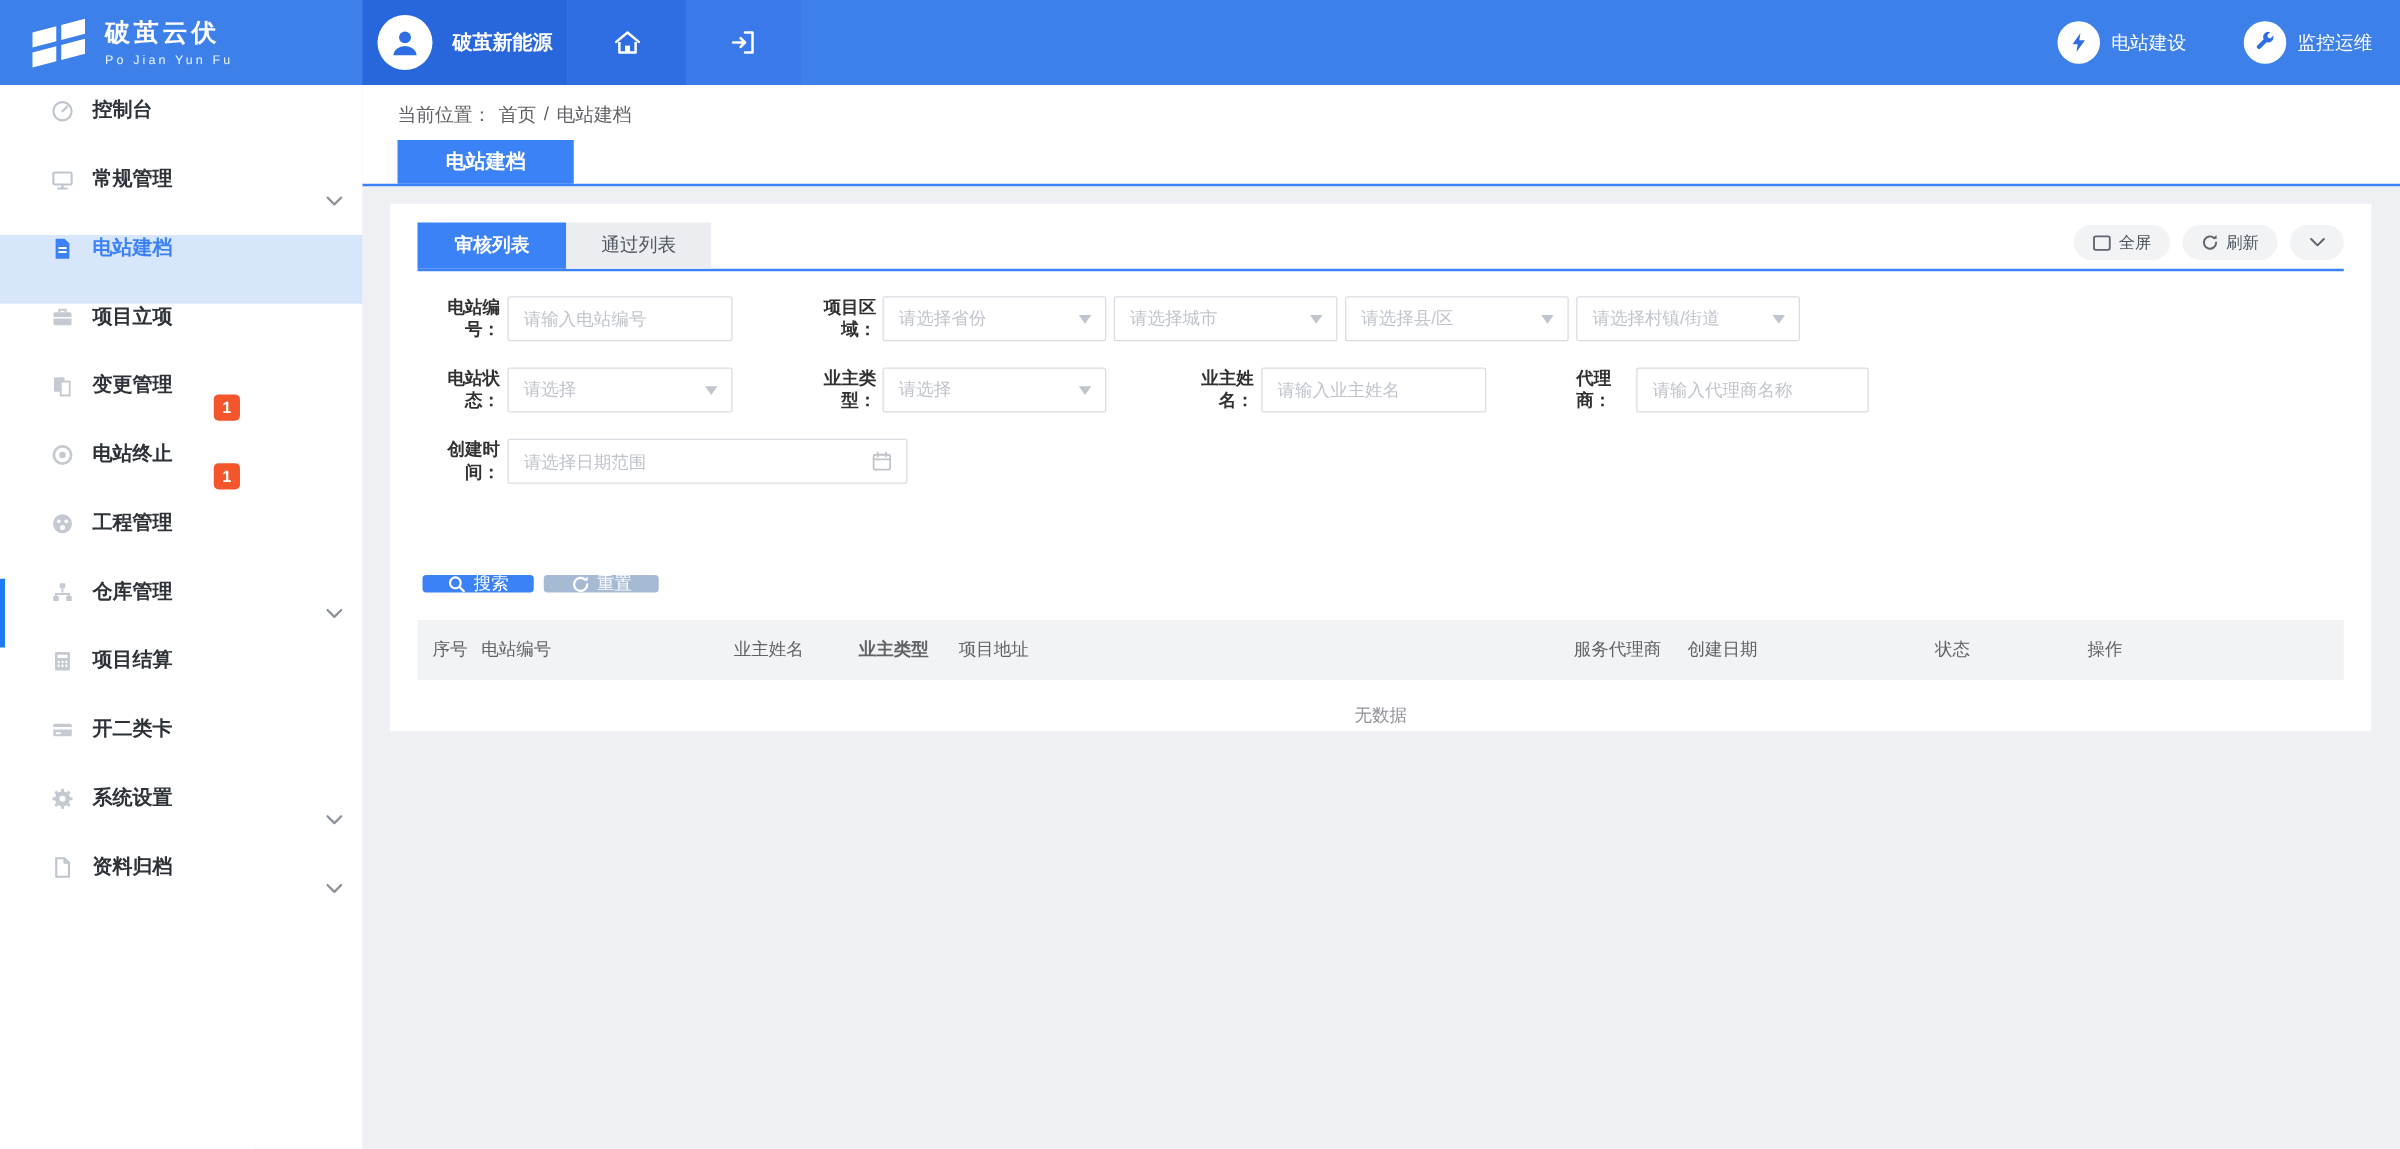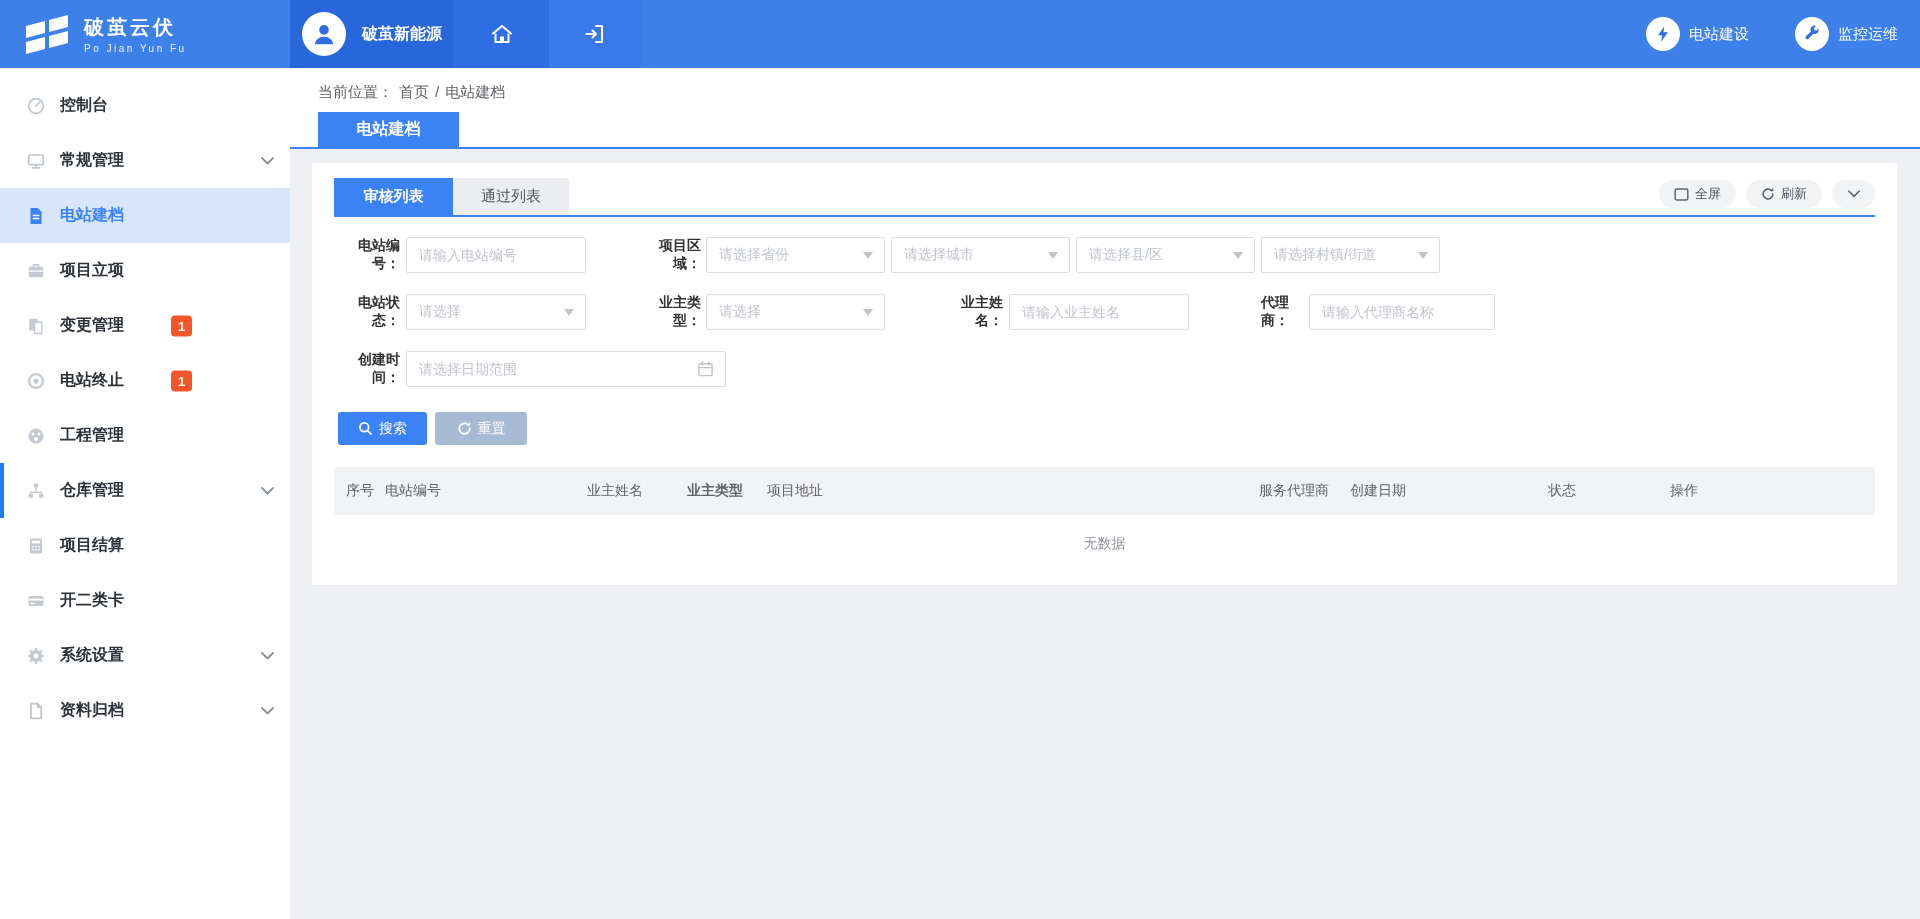--- a/index.html
+++ b/index.html
@@ -30,21 +30,21 @@
   .seg-exit{background:#3a79e9;width:92px;}
   .avatar{width:44px;height:44px;border-radius:50%;background:#fff;display:flex;align-items:center;justify-content:center;}
   .user-name{color:#fff;font-size:16px;font-weight:bold;}
   .top-nav{margin-left:auto;display:flex;align-items:center;gap:46px;padding-right:22px;}
   .top-nav-item{display:flex;align-items:center;gap:9px;cursor:pointer;}
   .circle-icon{width:34px;height:34px;border-radius:50%;background:#fff;display:flex;align-items:center;justify-content:center;flex:none;}
   .top-nav-item span.lbl{color:#fff;font-size:15px;}
 
   
   .sidebar{position:absolute;top:68px;left:0;width:290px;height:851px;background:#fff;padding-top:10px;}
-  .side-item{position:relative;height:55px;display:flex;align-items:center;padding-left:25px;cursor:pointer;}
+  .side-item{position:relative;height:55px;display:flex;padding-left:39px;cursor:pointer;}
   .side-item .s-icon{width:22px;height:22px;margin-right:13px;display:flex;align-items:center;justify-content:center;flex:none;}
   .side-item .s-label{font-size:16px;font-weight:bold;color:#2d3238;}
   .side-item.active{background:var(--sidebar-active-bg);}
   .side-item.active .s-label{color:#3c82f6;}
   .side-item.accent::before{content:"";position:absolute;left:0;top:0;bottom:0;width:4px;background:#1f7bf4;}
   .badge{position:absolute;left:171px;top:50%;transform:translateY(-50%);min-width:21px;height:21px;padding:0 3px;background:var(--badge);color:#fff;font-size:13px;font-weight:bold;border-radius:4px;display:flex;align-items:center;justify-content:center;}
   .chev{position:absolute;right:16px;top:50%;transform:translateY(-50%);display:flex;}
 
   
   .main{position:absolute;left:290px;top:68px;width:1630px;height:851px;background:var(--content-bg);}
@@ -76,21 +76,21 @@
   .w186{width:186px;margin-left:20px;}
   .fselect{position:relative;width:179px;height:36px;margin-left:6px;border:1px solid #d9dce3;border-radius:2px;display:flex;align-items:center;padding:0 26px 0 12px;font-size:14px;color:#c0c4cc;cursor:pointer;flex:none;}
   .fselect.first{margin-left:5px;}
   .fselect.w180s{width:180px;margin-left:6px;}
   .caret{position:absolute;right:11px;top:50%;margin-top:-3px;width:0;height:0;border-left:5px solid transparent;border-right:5px solid transparent;border-top:7px solid #c0c4cc;}
   .date-wrap{position:relative;margin-left:6px;}
   .date-wrap .finput{width:320px;padding-right:40px;}
   .cal-icon{position:absolute;right:12px;top:50%;transform:translateY(-50%);display:flex;}
 
   .actions{display:flex;gap:8px;margin-top:25px;margin-left:4px;}
-  .btn{height:33px;border:none;border-radius:3px;color:#fff;font-size:14px;display:flex;align-items:center;justify-content:center;gap:6px;cursor:pointer;}
+  .btn{height:14px;border:none;border-radius:3px;color:#fff;font-size:14px;display:flex;align-items:center;justify-content:center;gap:6px;cursor:pointer;margin-top:48px;}
   .btn-search{width:89px;background:var(--accent);}
   .btn-reset{width:92px;background:var(--reset-button);}
 
   .thead{display:flex;align-items:center;height:48px;background:var(--table-header-bg);margin-top:22px;padding-left:12px;font-size:14px;color:#606266;}
   .th{flex:none;}
   .c1{width:39px;} .c2{width:202px;} .c3{width:100px;} .c4{width:80px;font-weight:bold;} .c5{width:492px;}
   .c6{width:91px;} .c7{width:198px;} .c8{width:122px;} .c9{flex:1;}
   .empty-row{height:58px;display:flex;align-items:center;justify-content:center;font-size:14px;color:#909399;}
 </style>
 </head>

